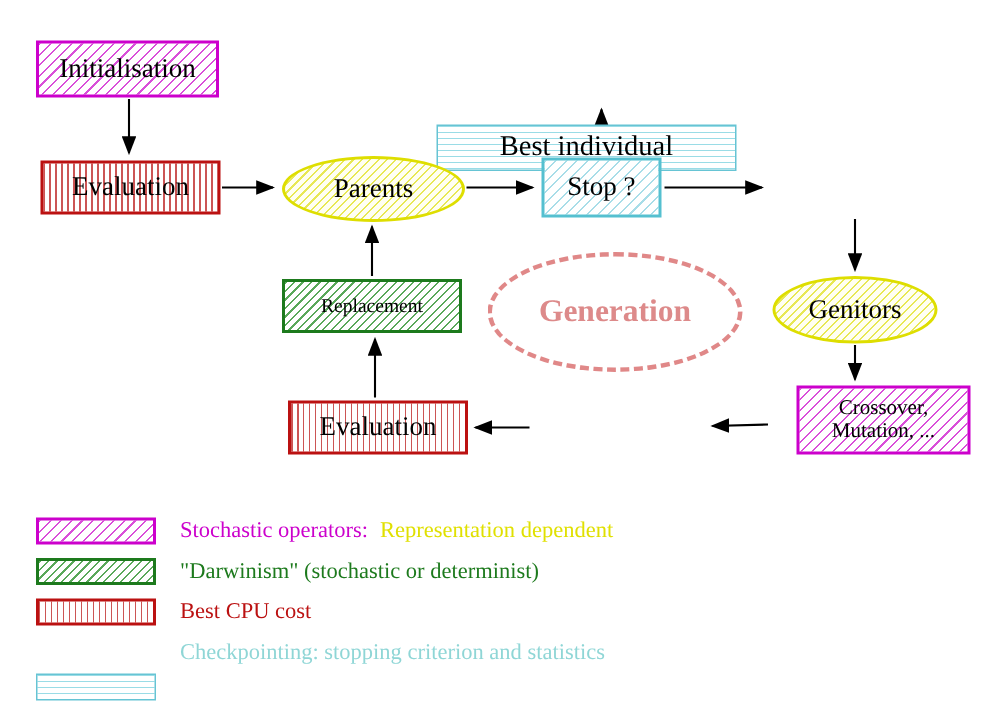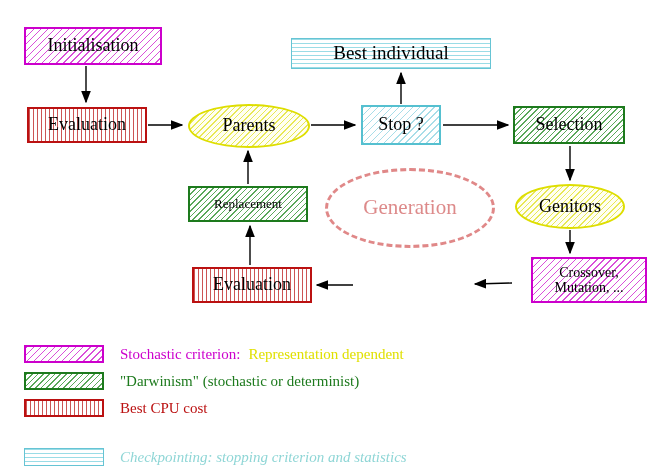--- a/index.html
+++ b/index.html
@@ -33,20 +33,21 @@
     text-align:center;
   }
   .box-cyan-hatch{
     border:2px solid #55c0d0;
     background:repeating-linear-gradient(135deg,#a8dde8 0,#a8dde8 1px,#ffffff 1px,#ffffff 5px);
   }
   .box-cyan-lines{
     border:1px solid #66c4d4;
     background:repeating-linear-gradient(180deg,#9adce6 0,#9adce6 1px,#ffffff 1px,#ffffff 4px);
     font-size:19px;
+    margin-top:45px;
   }
   .ellipse-yellow{
     border:2px solid #dede00;
     border-radius:50%;
     background:repeating-linear-gradient(135deg,#e8e855 0,#e8e855 1px,#fffff2 1px,#fffff2 4px);
   }
   .ellipse-generation{
     border:3px dashed #e08888;
     border-radius:50%;
     color:#dd8a8a;
@@ -89,80 +90,77 @@
     <line x1="401" y1="104" x2="401" y2="73" stroke="#000" stroke-width="1.4" marker-end="url(#ah)"></line>
     <line x1="443" y1="125" x2="508" y2="125" stroke="#000" stroke-width="1.4" marker-end="url(#ah)"></line>
     <line x1="570" y1="146" x2="570" y2="180" stroke="#000" stroke-width="1.4" marker-end="url(#ah)"></line>
     <line x1="570" y1="230" x2="570" y2="253" stroke="#000" stroke-width="1.4" marker-end="url(#ah)"></line>
     <line x1="512" y1="283" x2="475" y2="284" stroke="#000" stroke-width="1.4" marker-end="url(#ah)"></line>
     <line x1="353" y1="285" x2="317" y2="285" stroke="#000" stroke-width="1.4" marker-end="url(#ah)"></line>
     <line x1="250" y1="265" x2="250" y2="226" stroke="#000" stroke-width="1.4" marker-end="url(#ah)"></line>
     <line x1="248" y1="184" x2="248" y2="151" stroke="#000" stroke-width="1.4" marker-end="url(#ah)"></line>
   </svg>
 
-  <div class="node box-magenta" style="left:24px;top:27px;width:138px;height:38px;">
+  <div class="node box-magenta" style="left:24px;top:27px;width:122px;height:38px;">
     <span>Initialisation</span>
   </div>
 
   <div class="node box-cyan-lines" style="left:291px;top:38px;width:200px;height:31px;">
     <span>Best individual</span>
   </div>
 
   <div class="node box-red" style="left:27px;top:107px;width:120px;height:36px;">
     <span>Evaluation</span>
   </div>
 
   <div class="node ellipse-yellow" style="left:188px;top:104px;width:122px;height:44px;">
     <span>Parents</span>
   </div>
 
   <div class="node box-cyan-hatch" style="left:361px;top:105px;width:80px;height:40px;">
     <span>Stop ?</span>
   </div>
 
-  <div class="node box-green" style="left:513px;top:106px;width:112px;height:38px;">
-    <span>Selection</span>
-  </div>
 
   <div class="node box-green mid-text" style="left:188px;top:186px;width:120px;height:36px;">
     <span>Replacement</span>
   </div>
 
-  <div class="node ellipse-generation" style="left:325px;top:168px;width:170px;height:80px;">
+  <div class="node ellipse-generation" style="left:325px;top:168px;width:170px;height:80px;font-weight:bold;">
     <span>Generation</span>
   </div>
 
   <div class="node ellipse-yellow" style="left:515px;top:184px;width:110px;height:45px;">
     <span>Genitors</span>
   </div>
 
   <div class="node box-magenta small-text" style="left:514px;top:257px;width:116px;height:46px;">
     <span>Crossover,</span>
     <span>Mutation, ...</span>
   </div>
 
   <div class="node box-red" style="left:192px;top:267px;width:120px;height:36px;">
     <span>Evaluation</span>
   </div>
 
 
   <div class="legend-row" style="top:344px;">
     <span class="swatch box-magenta"></span>
-    <span class="legend-text t-magenta">Stochastic criterion:</span>
+    <span class="legend-text t-magenta">Stochastic operators:</span>
     <span class="legend-text t-yellow">Representation dependent</span>
   </div>
 
   <div class="legend-row" style="top:371px;">
     <span class="swatch box-green"></span>
     <span class="legend-text t-green">"Darwinism" (stochastic or determinist)</span>
   </div>
 
   <div class="legend-row" style="top:398px;">
     <span class="swatch box-red"></span>
     <span class="legend-text t-red">Best CPU cost</span>
   </div>
 
-  <div class="legend-row" style="top:447px;font-style:italic;">
+  <div class="legend-row" style="top:425px;">
     <span class="swatch box-cyan-lines"></span>
     <span class="legend-text t-cyan">Checkpointing: stopping criterion and statistics</span>
   </div>
 
 </div>
 
 </body></html>

